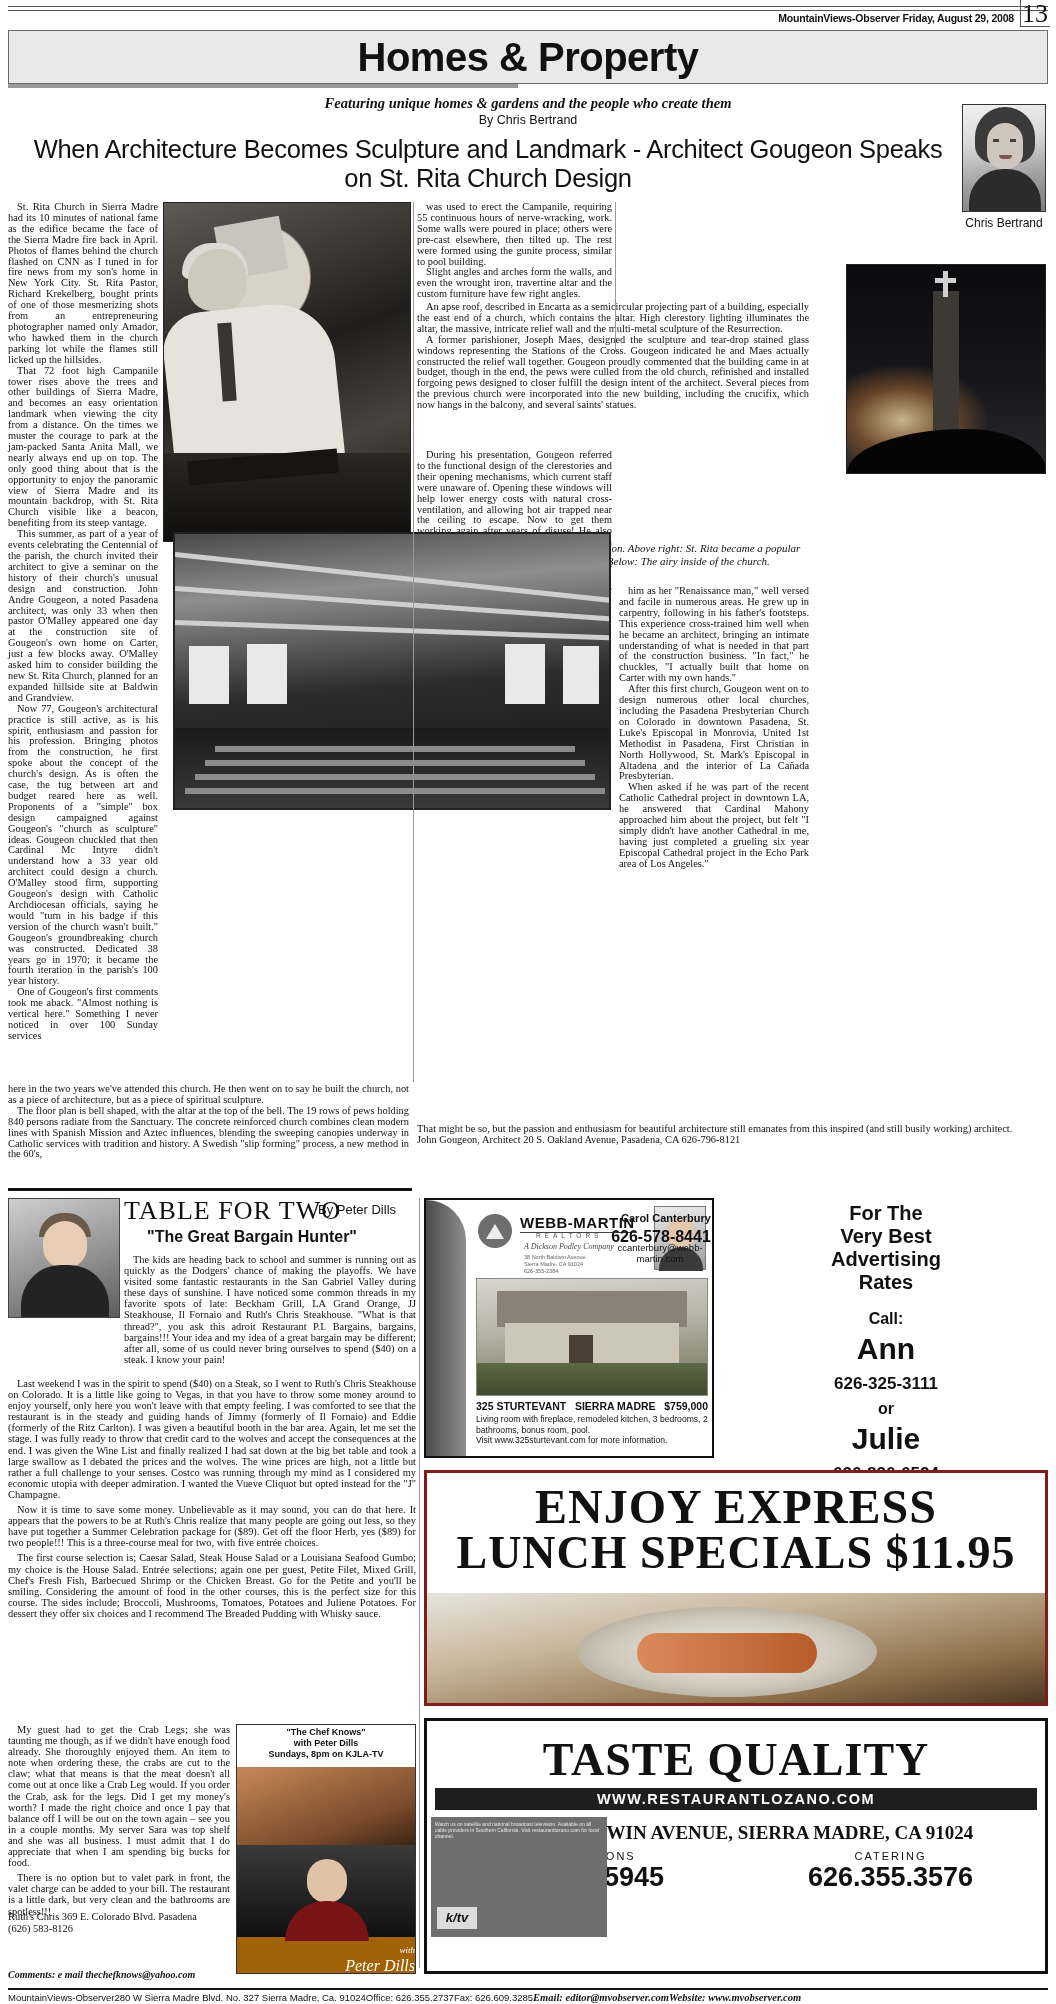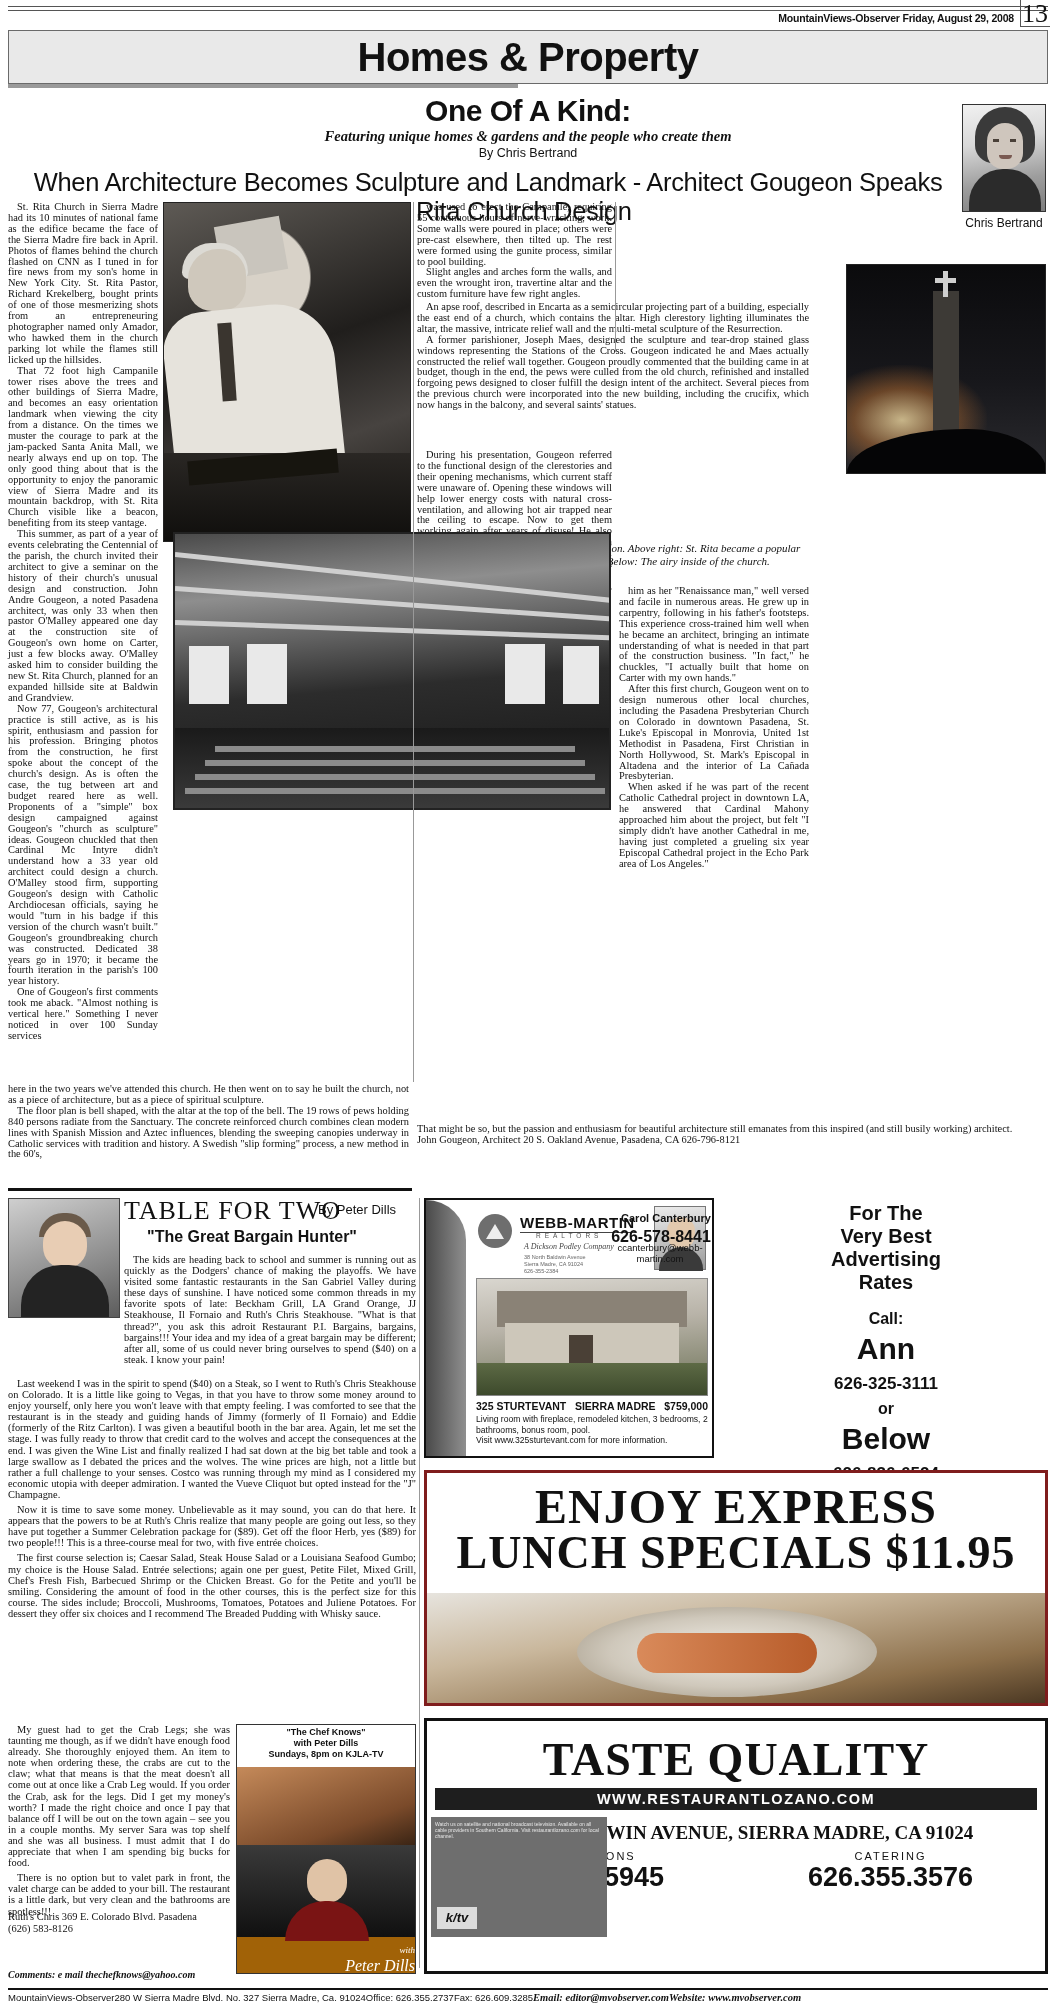--- a/index.html
+++ b/index.html
@@ -380,21 +380,20 @@
     <div class="folio-text">MountainViews-Observer Friday, August 29, 2008</div>
     <div class="folio-num">13</div>
   </div>
 
   <div class="section-banner">
     <h1>Homes &amp; Property</h1>
   </div>
   <div class="banner-shadow"></div>
 
   <div class="kicker-wrap">
-    <div class="kicker-title">One Of A Kind:</div>
     <div class="kicker-sub">Featuring unique homes &amp; gardens and  the people who create them</div>
     <div class="kicker-by">By Chris Bertrand</div>
   </div>
 
   <div class="headline">When Architecture Becomes Sculpture and Landmark - Architect Gougeon Speaks on St. Rita Church Design</div>
 
   <div class="mug">
     <div class="hair"></div>
       <div class="face"></div>
     <div class="eye l"></div>
@@ -563,21 +562,21 @@
     <div class="l1">
       <div>For The</div>
       <div>Very Best</div>
       <div>Advertising</div>
       <div>Rates</div>
     </div>
     <div class="l2">Call:</div>
     <div class="l3">Ann</div>
     <div class="l4">626-325-3111</div>
     <div class="l5">or</div>
-    <div class="l6">Below</div>
+    <div class="l6">Julie</div>
     <div class="l7">626-836-6524</div>
     <div class="l8">TODAY</div>
   </div>
 
   <div class="ad-express">
     <div class="ex1">Enjoy Express</div>
     <div class="ex2">Lunch Specials $11.95</div>
     <div class="exfood">
       <div class="plate"></div>
       <div class="shrimp"></div>

